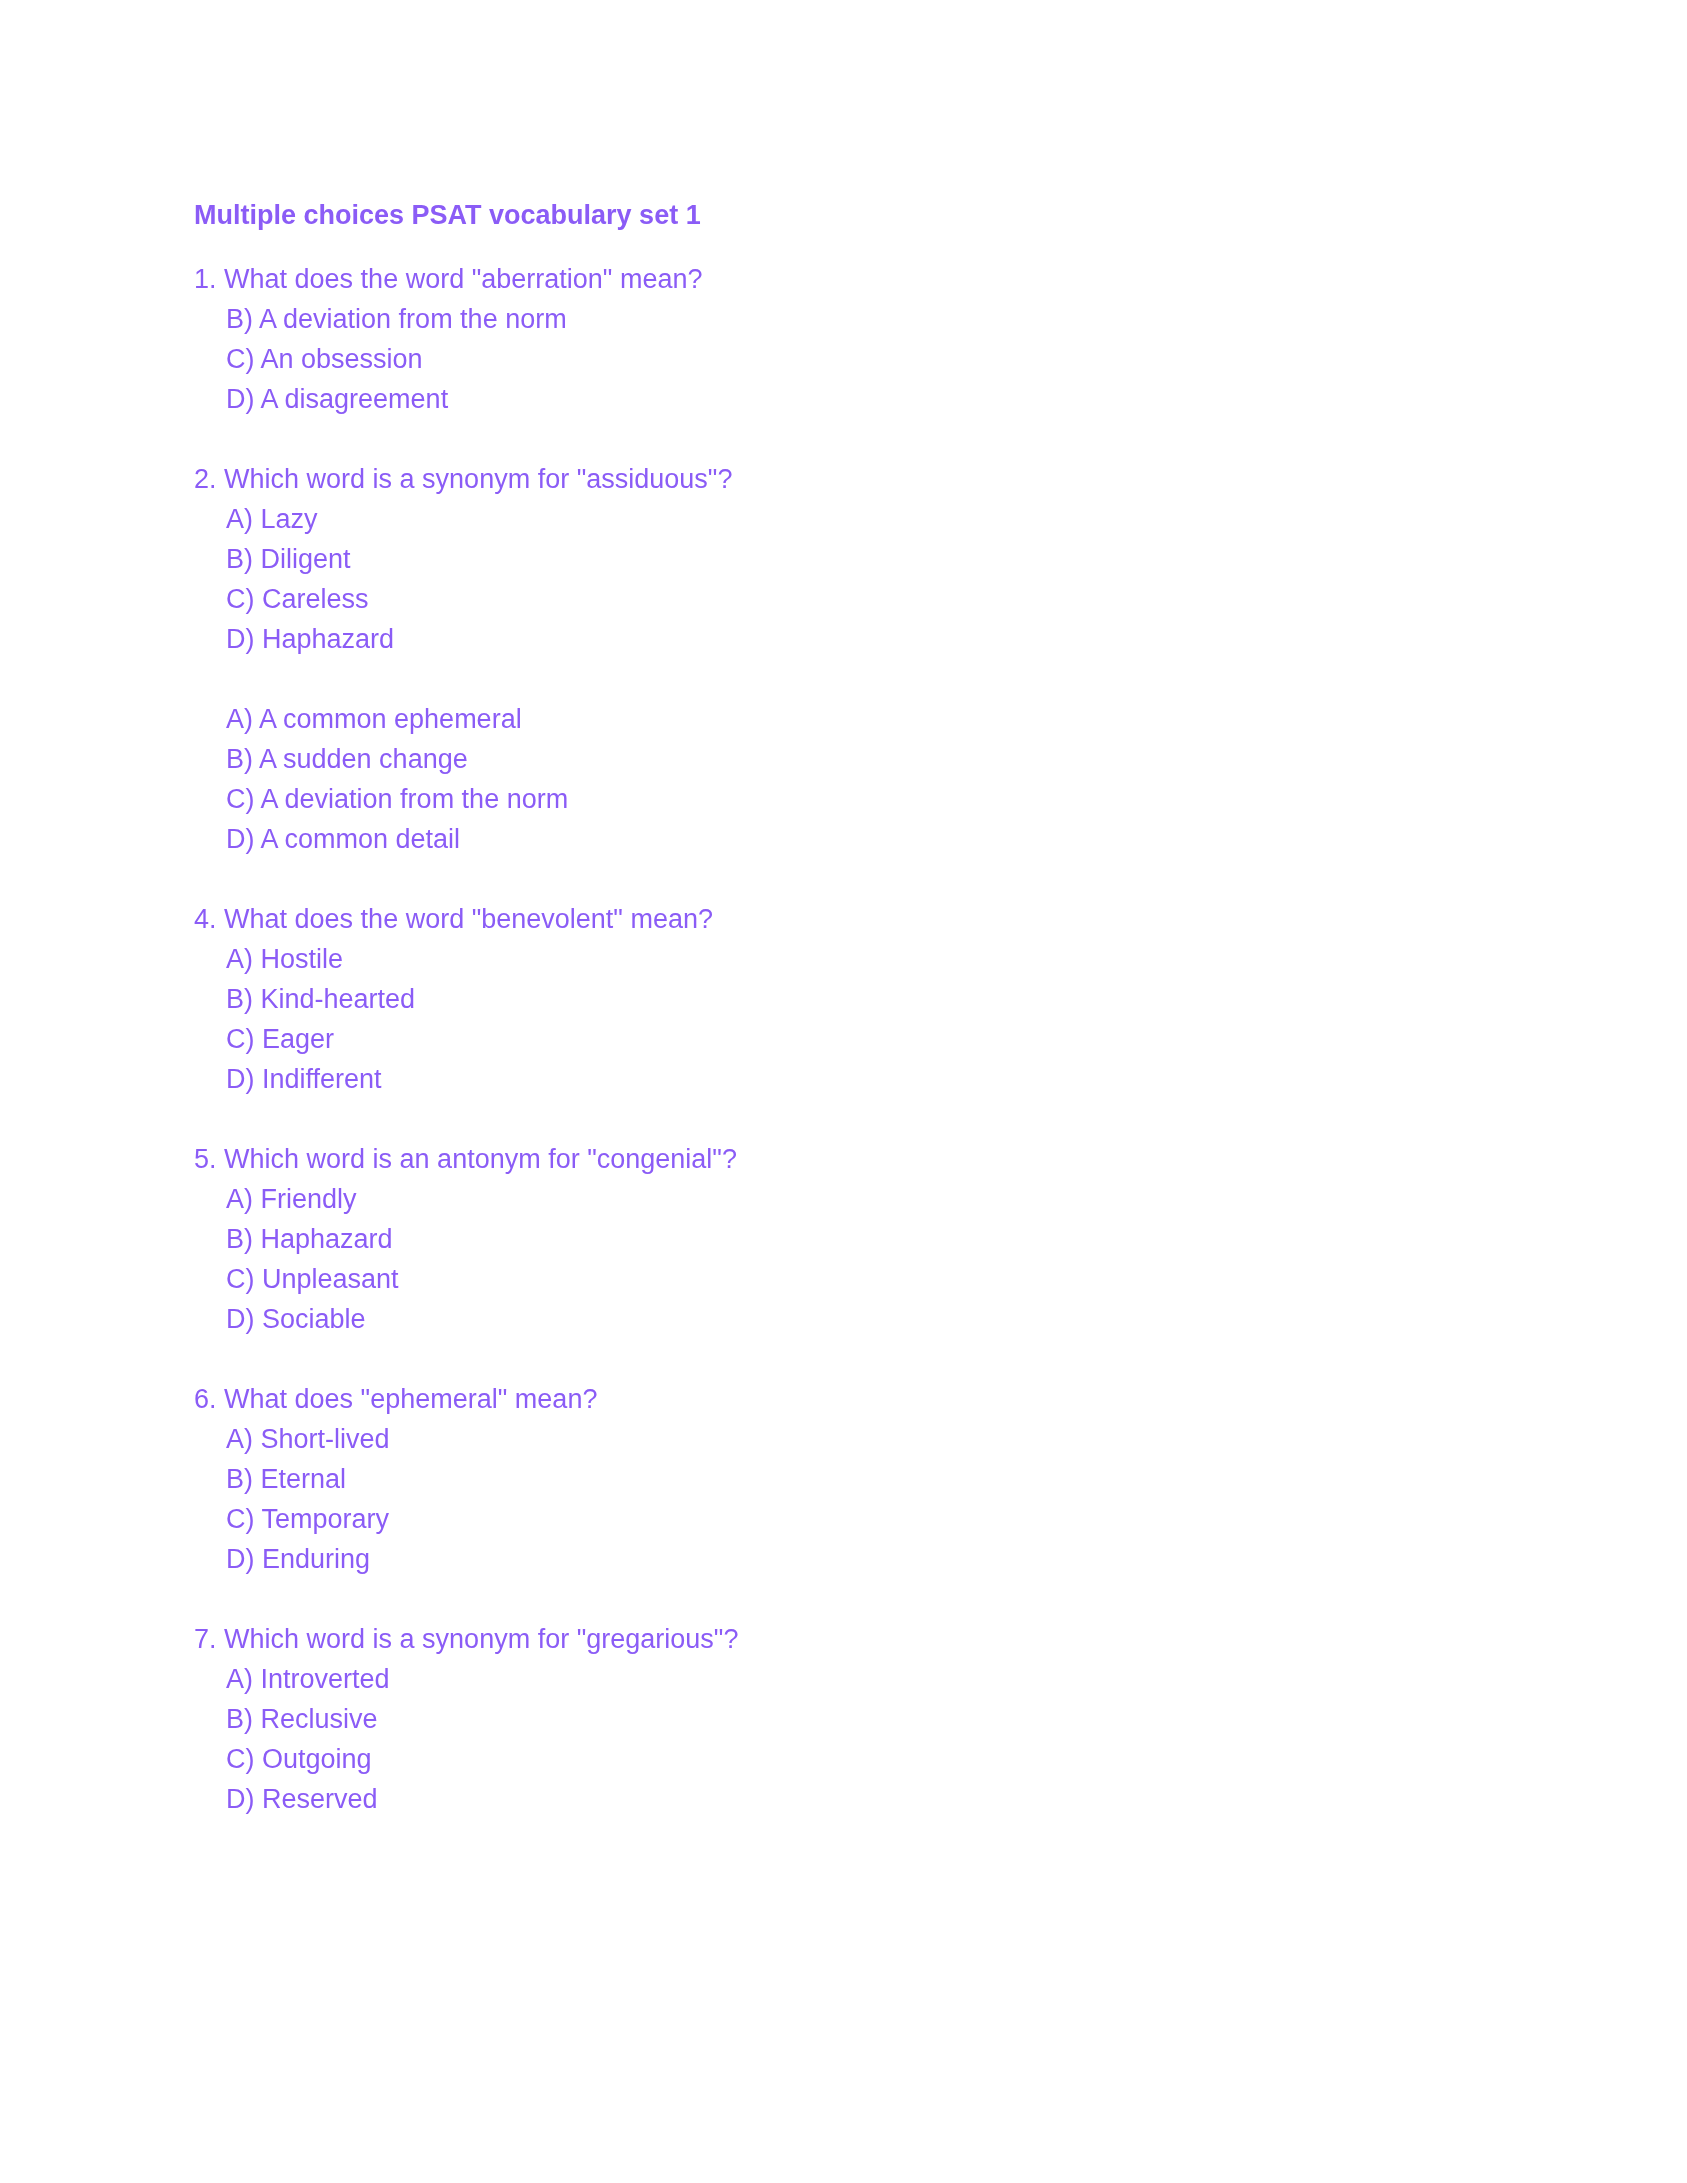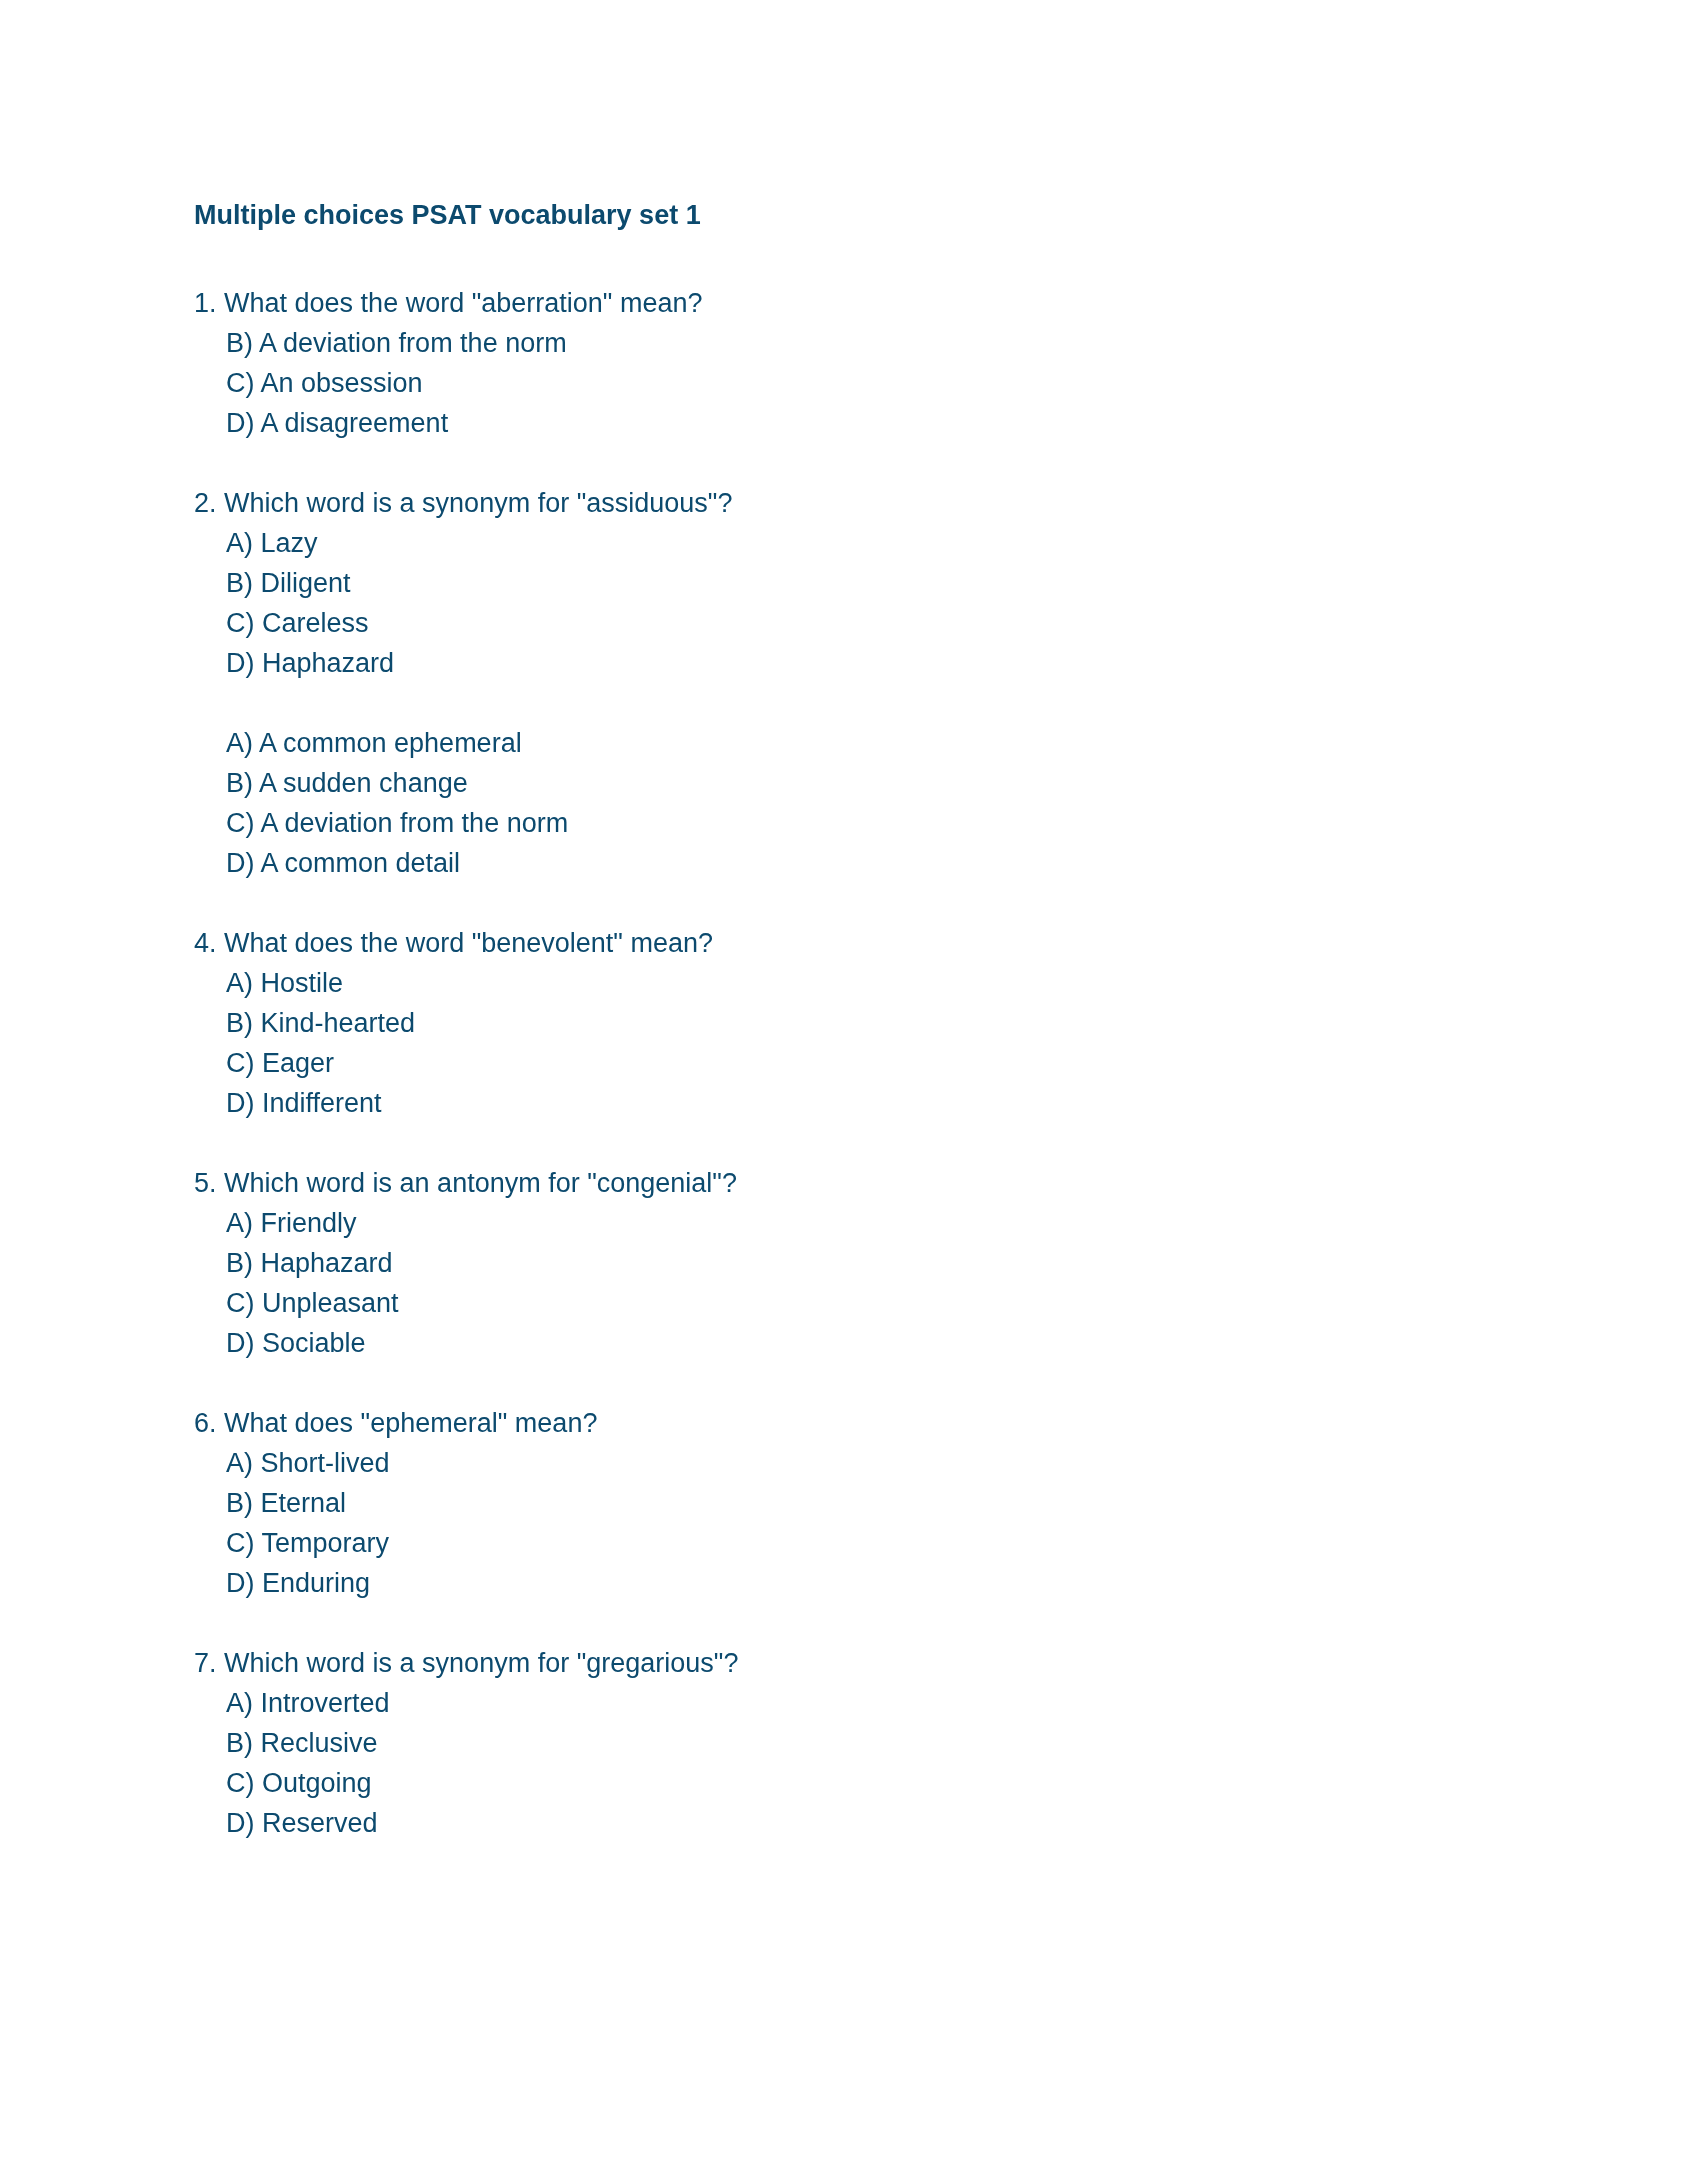--- a/index.html
+++ b/index.html
@@ -5,39 +5,39 @@
   html, body {
     margin: 0;
     padding: 0;
     background: #ffffff;
   }
   .page {
     position: relative;
     width: 1687px;
     height: 2183px;
     background: #ffffff;
-    color: #0c4a6e;
+    color: #8b5cf6;
     font-family: "Liberation Sans", sans-serif;
     font-size: 27px;
     line-height: 40px;
     box-sizing: border-box;
     padding: 195px 72px 0 194px;
     overflow: hidden;
   }
   .doc-title {
     margin: 0;
     font-size: 27px;
     line-height: 40px;
     font-weight: bold;
   }
   .question-block {
     margin-top: 40px;
   }
   .question-block.first {
-    margin-top: 48px;
+    margin-top: 24px;
   }
   .question-line {
     white-space: nowrap;
   }
   .option-line {
     padding-left: 32px;
     white-space: nowrap;
   }
 </style>
 </head>

